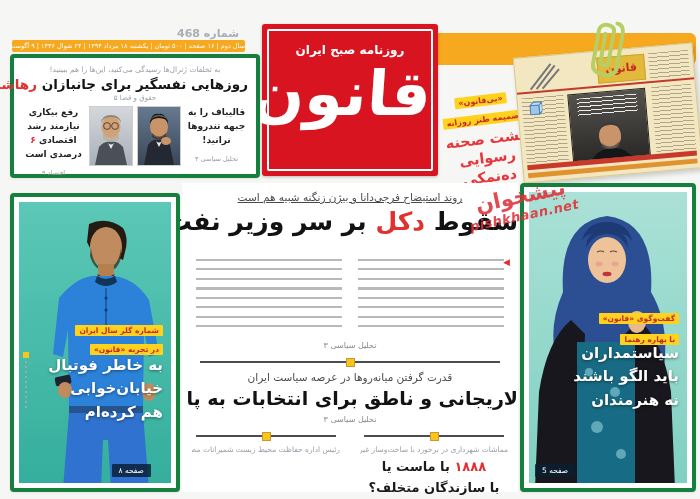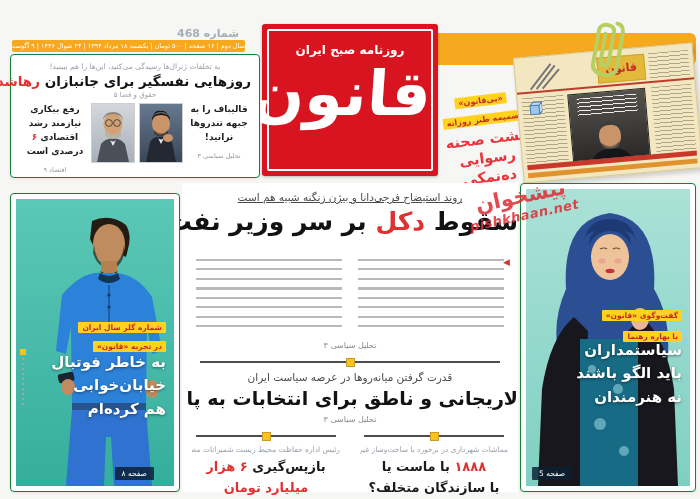--- a/index.html
+++ b/index.html
@@ -3,21 +3,21 @@
 <meta charset="utf-8">
 <style>
   html,body{margin:0;padding:0;}
   body{
     width:700px;height:499px;overflow:hidden;position:relative;
     background:#f6f6f4;
     font-family:"DejaVu Sans","Liberation Sans",sans-serif;
     direction:rtl;
   }
   .abs{position:absolute;}
-  .card{background:#fff;border:1px solid #15803d;border-radius:4px;box-shadow:0 1px 3px rgba(0,0,0,.08);box-sizing:border-box;}
+  .card{background:#fff;border:4px solid #15803d;border-radius:4px;box-shadow:0 1px 3px rgba(0,0,0,.08);box-sizing:border-box;}
   
   #issue{top:27px;left:172px;width:72px;text-align:center;color:#a8aeb6;font-size:11px;font-weight:bold;letter-spacing:1px;}
   #bar-left{left:12px;top:40px;width:233px;height:12px;background:#f6a81e;border-radius:2px;overflow:hidden;}
   #bar-left span{display:block;font-size:6.5px;color:#fff;text-align:center;line-height:12px;white-space:nowrap;}
   #bar-right{left:438px;top:33px;width:258px;height:32px;background:#f6a81e;border-radius:0 6px 6px 0;}
   
   #masthead{left:262px;top:24px;width:176px;height:152px;background:#d7141f;border-radius:3px;box-shadow:0 1px 3px rgba(0,0,0,.25);}
   #masthead .inner{position:absolute;inset:5px;border:2px solid #fff;border-radius:2px;text-align:center;}
   #masthead .tagline{margin-top:12px;color:#fff;font-size:12px;font-weight:bold;}
   #masthead .title{margin-top:6px;color:#fff;font-size:62px;font-weight:bold;line-height:1.0;transform:skewX(-4deg);}
@@ -193,21 +193,20 @@
       <span class="sq"></span>
     </div>
   <div id="bottom-row">
     <div class="bstory">
       <div class="bk">مماشات شهرداری در برخورد با ساخت‌وساز غیراصولی</div>
       <div class="bh"><span class="red">۱۸۸۸</span><span> با ماست یا</span><br><span>با سازندگان متخلف؟</span></div>
 
     </div>
     <div class="bstory">
       <div class="bk">رئیس اداره حفاظت محیط زیست شمیرانات مطرح کرد</div>
-      <div class="bh"><span>بازپس‌گیری </span><span class="red">۶ هزار میلیارد تومان</span><br></div>
 
     </div>
   </div>
 </div>
 
 <div id="left-card" class="abs card">
   <div class="photo" id="left-photo">
     <svg width="158" height="287" viewBox="0 0 158 287">
       <path d="M76 22 Q94 14 110 26 Q116 36 112 50 L110 58 Q94 48 80 52 L74 40 Z" fill="#241c13"></path>
       <ellipse cx="93" cy="45" rx="16" ry="20" fill="#c08b5e"></ellipse>

